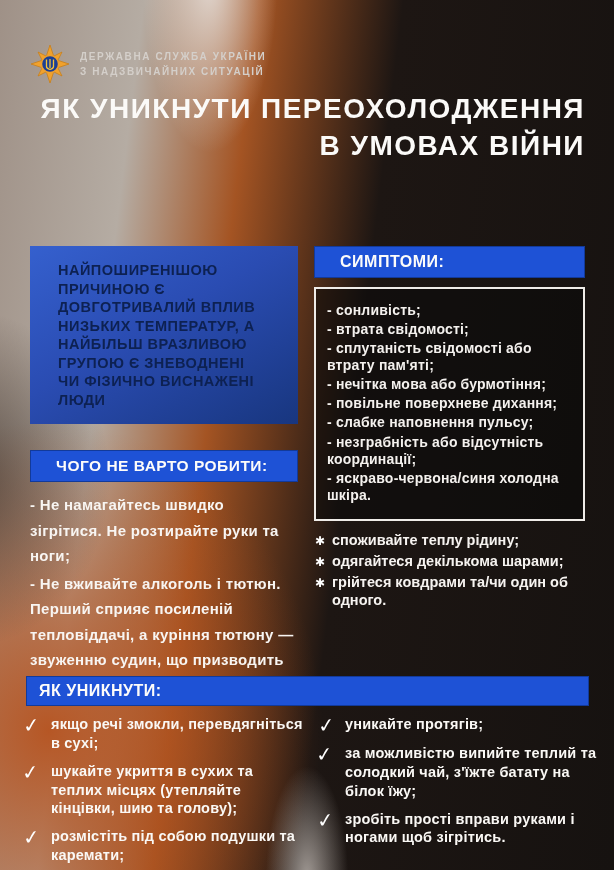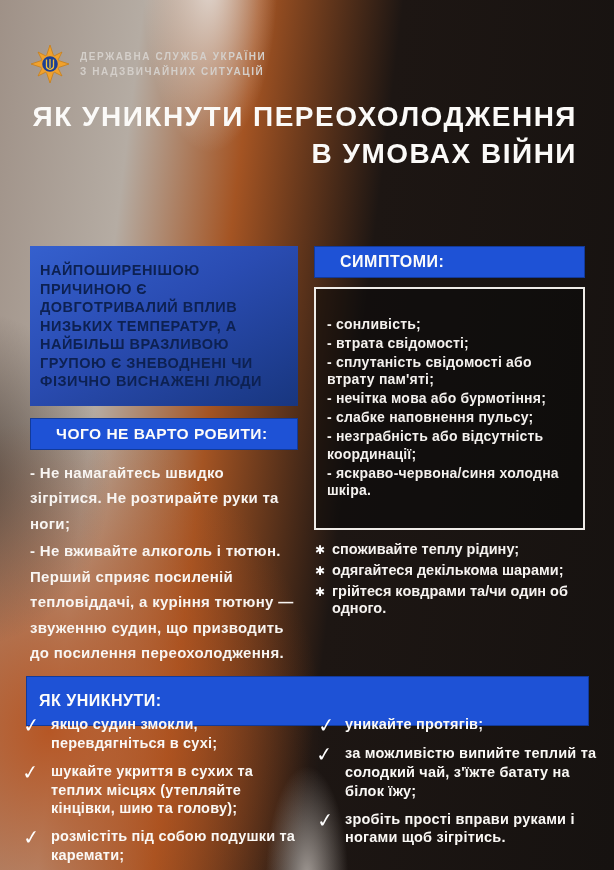--- a/index.html
+++ b/index.html
@@ -17,55 +17,55 @@
       radial-gradient(ellipse 380px 430px at 8% 84%, rgba(182,82,30,0.95), rgba(182,82,30,0) 72%),
       linear-gradient(97deg, #9f9187 0%, #b5aca3 20%, #a45423 36%, #1d1613 56%, #161210 100%);
   }
 
   
   .header{position:absolute;top:44px;left:30px;display:flex;align-items:center;gap:10px;}
   .logo{width:40px;height:40px;flex:0 0 auto;}
   .agency{font-size:10px;font-weight:700;letter-spacing:1.6px;line-height:1.5;color:#d4cfca;}
 
   
-  .title{position:absolute;top:90px;right:29px;margin:8px;text-align:right;
+  .title{position:absolute;top:90px;right:29px;margin:0;text-align:right;
     font-size:28px;line-height:1.33;letter-spacing:1.5px;font-weight:700;color:#fbfaf8;}
 
   
   .koly{position:absolute;top:167px;left:30px;right:29px;
     border:2px solid rgba(248,246,243,0.92);padding:9px 15px 12px;}
   .koly-heading{font-size:16px;font-weight:700;letter-spacing:0.6px;margin-bottom:5px;color:#fbf9f6;}
   .koly-body{font-size:15px;font-weight:600;line-height:1.4;letter-spacing:0.3px;color:#f6f0e9;}
 
   
   .columns{position:absolute;top:246px;left:30px;right:29px;display:flex;gap:16px;align-items:flex-start;}
   .col-left{width:268px;flex:0 0 auto;}
   .col-right{flex:1;min-width:0;}
 
   .cause-box{background:linear-gradient(150deg,#3560ce 0%,#2a4cb2 45%,#18367f 100%);
-    padding:15px 10px;font-size:14.5px;font-weight:700;line-height:1.28;letter-spacing:0.5px;
-    color:#0d2152;margin-bottom:12px;}
+    padding:15px 28px;font-size:14.5px;font-weight:700;line-height:1.28;letter-spacing:0.5px;
+    color:#0d2152;margin-bottom:26px;}
 
   .bar{background:#1e52d6;border:1px solid #123a9a;color:#fdfcfa;font-weight:700;
     padding:6px 25px;letter-spacing:0.5px;}
   .dont-bar{font-size:15.5px;margin-bottom:10px;}
   .symptoms-bar{font-size:16px;margin-bottom:9px;}
 
   .dont-item{font-size:15px;font-weight:600;line-height:1.7;letter-spacing:0.3px;color:#f8f5f2;margin-bottom:2px;}
 
-  .symptoms-box{border:2px solid #efece8;background:rgba(10,10,10,0.55);padding:27px 11px;}
+  .symptoms-box{border:2px solid #efece8;background:rgba(10,10,10,0.55);padding:13px 11px;}
   .symptom-item{font-size:14px;font-weight:600;line-height:1.22;letter-spacing:0.2px;color:#f4f1ee;margin-bottom:2px;}
 
   .star-list{margin-top:11px;}
   .star-item{display:flex;gap:6px;font-size:14.5px;font-weight:600;line-height:1.22;color:#f6f3f0;margin-bottom:3px;}
   .star-glyph{flex:0 0 12px;font-size:12px;line-height:1.5;text-align:center;color:#ffffff;}
 
   
   .avoid-bar{position:absolute;top:676px;left:26px;right:25px;background:#1e52d6;border:1px solid #123a9a;
-    color:#fdfcfa;font-size:16px;font-weight:700;letter-spacing:0.5px;padding:15px 12px;}
+    color:#fdfcfa;font-size:16px;font-weight:700;letter-spacing:0.5px;padding:5px 12px;}
   .checklist{position:absolute;top:715px;left:24px;right:16px;display:grid;grid-template-columns:1fr 1fr;column-gap:14px;}
   .check-item{display:flex;gap:9px;margin-bottom:9px;font-size:14.5px;font-weight:700;line-height:1.3;
     letter-spacing:0.2px;color:#faf8f5;}
   .check-glyph{flex:0 0 18px;font-size:20px;font-weight:700;line-height:1;color:#ffffff;transform:rotate(-6deg);}
 </style>
 </head>
 <body>
 
 <div class="poster">
 
@@ -112,20 +112,21 @@
     </div>
 
     <div class="col-right">
       <div class="bar symptoms-bar">СИМПТОМИ:</div>
 
       <div class="symptoms-box">
         <div class="symptom-item">- сонливість;</div>
         <div class="symptom-item">- втрата свідомості;</div>
         <div class="symptom-item">- сплутаність свідомості або втрату пам'яті;</div>
         <div class="symptom-item">- нечітка мова або бурмотіння;</div>
+        <div class="symptom-item">- повільне поверхневе дихання;</div>
         <div class="symptom-item">- слабке наповнення пульсу;</div>
         <div class="symptom-item">- незграбність або відсутність координації;</div>
         <div class="symptom-item">- яскраво-червона/синя холодна шкіра.</div>
       </div>
 
       <div class="star-list">
         <div class="star-item">
           <span class="star-glyph">✱</span>
           <span>споживайте теплу рідину;</span>
         </div>
@@ -140,21 +141,21 @@
       </div>
     </div>
   </div>
 
   <div class="avoid-bar">ЯК УНИКНУТИ:</div>
 
   <div class="checklist">
     <div>
       <div class="check-item">
         <span class="check-glyph">✓</span>
-        <span>якщо судин змокли, перевдягніться в сухі;</span>
+        <span>якщо речі змокли, перевдягніться в сухі;</span>
       </div>
       <div class="check-item">
         <span class="check-glyph">✓</span>
         <span>шукайте укриття в сухих та теплих місцях (утепляйте кінцівки, шию та голову);</span>
       </div>
       <div class="check-item">
         <span class="check-glyph">✓</span>
         <span>розмістіть під собою подушки та каремати;</span>
       </div>
     </div>

